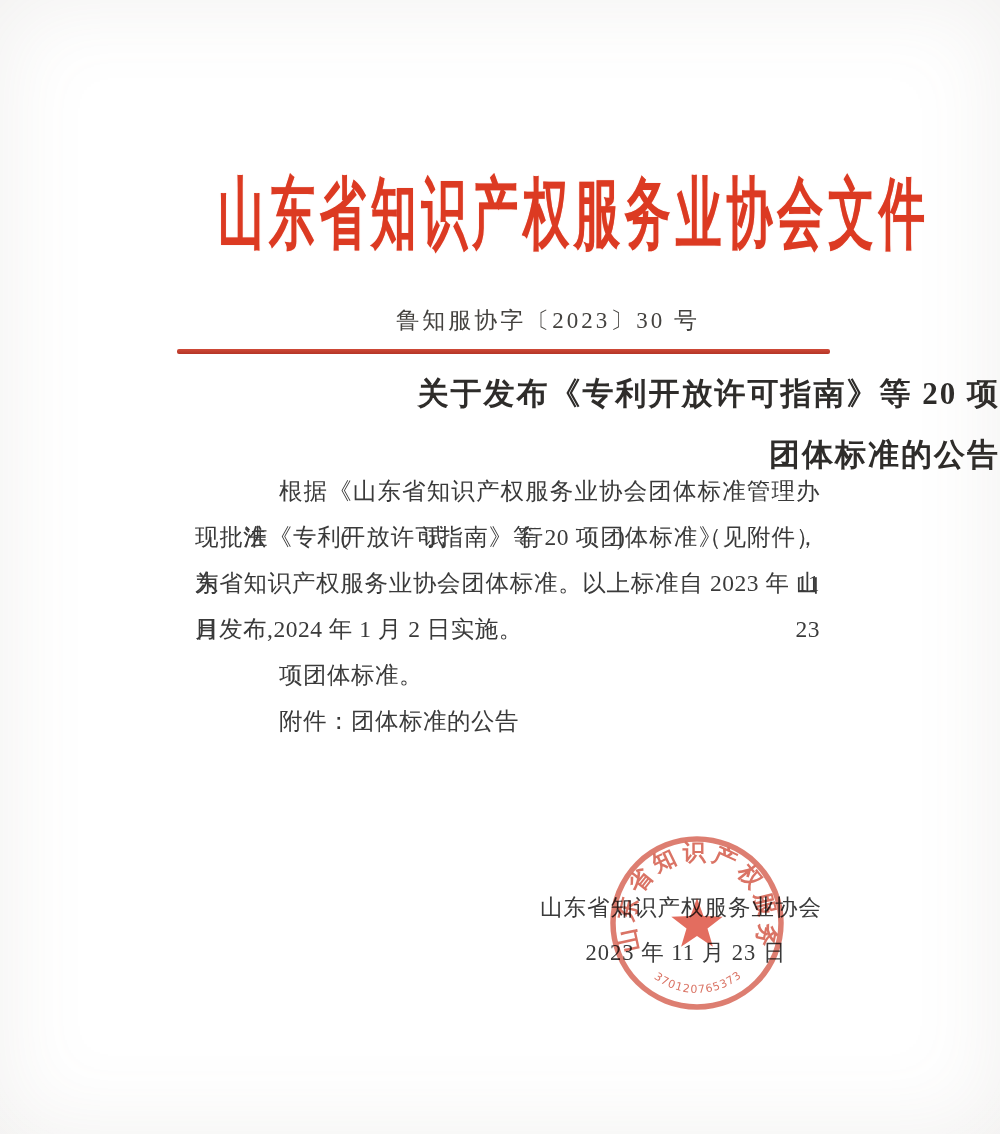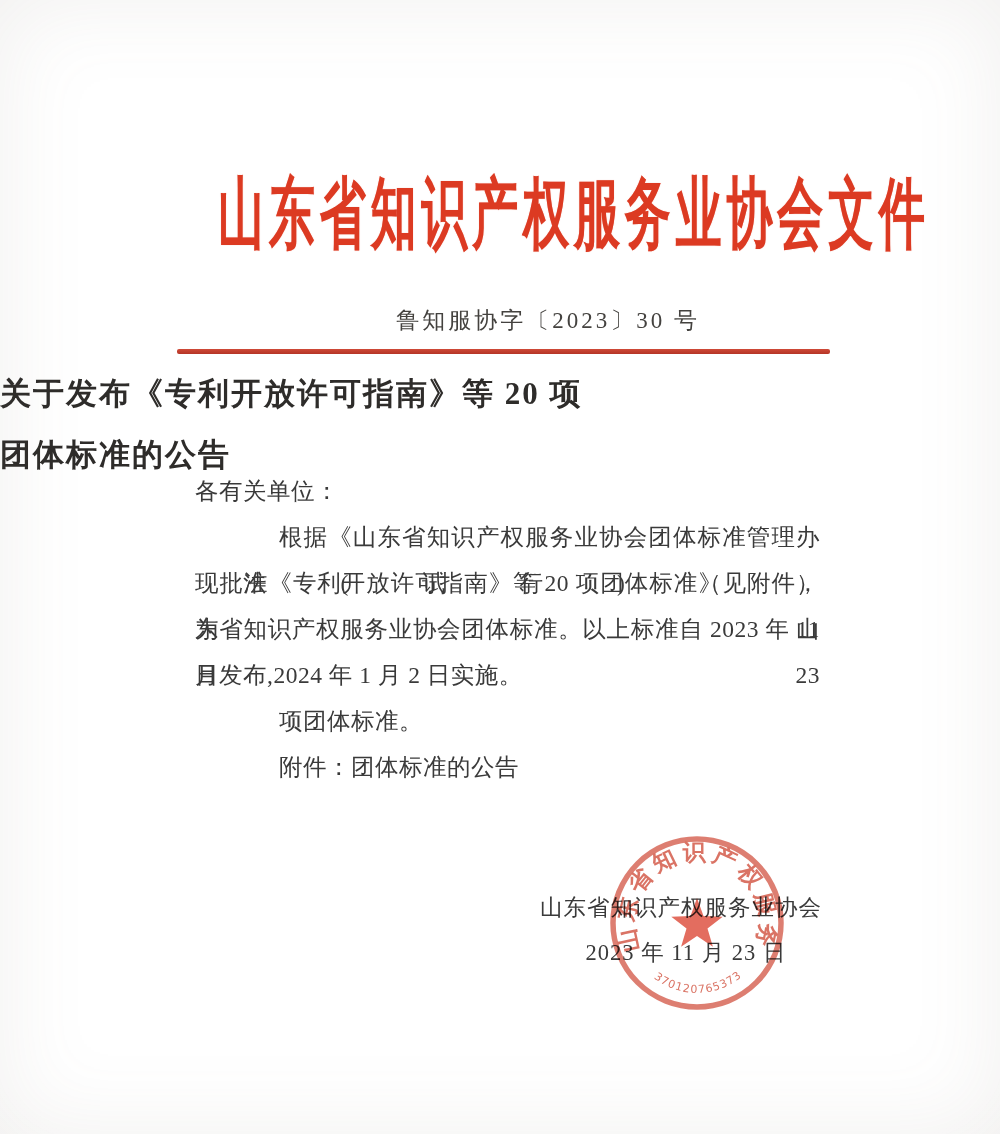--- a/index.html
+++ b/index.html
@@ -39,21 +39,21 @@
 
   
   .red-rule{
     position:absolute;top:349px;left:177px;width:653px;height:5px;
     background:linear-gradient(#cf4a38,#b53526);
     border-radius:2px;
   }
 
   
   .title-line{
-    position:absolute;left:0;width:100%;text-align:left;
+    position:absolute;left:0;width:100%;text-align:right;
     font-weight:bold;color:#2e2c2a;font-size:31px;
     letter-spacing:2px;line-height:40px;white-space:nowrap;
   }
   .title-1{top:374px;}
   .title-2{top:424px;margin-top:11px;}
 
   
   .content{position:absolute;left:195px;top:468px;width:625px;}
   .line{
     height:46px;line-height:46px;font-size:23.5px;
@@ -101,21 +101,20 @@
   </div>
 
   <div class="doc-number">鲁知服协字〔2023〕30 号</div>
 
   <div class="red-rule"></div>
 
   <div class="title-line title-1">关于发布《专利开放许可指南》等 20 项</div>
   <div class="title-line title-2">团体标准的公告</div>
 
   <div class="content">
-    <div class="line">各有关单位：</div>
     <div class="line just indent">根据《山东省知识产权服务业协会团体标准管理办法(试行)》，</div>
     <div class="line just">现批准《专利开放许可指南》等 20 项团体标准（见附件）为山</div>
     <div class="line just">东省知识产权服务业协会团体标准。以上标准自 2023 年 11 月 23</div>
     <div class="line">日发布,2024 年 1 月 2 日实施。</div>
     <div class="line indent">项团体标准。</div>
     <div class="line indent">附件：团体标准的公告</div>
   </div>
 
   <div class="signature">山东省知识产权服务业协会</div>
   <div class="sig-date">2023 年 11 月 23 日</div>

